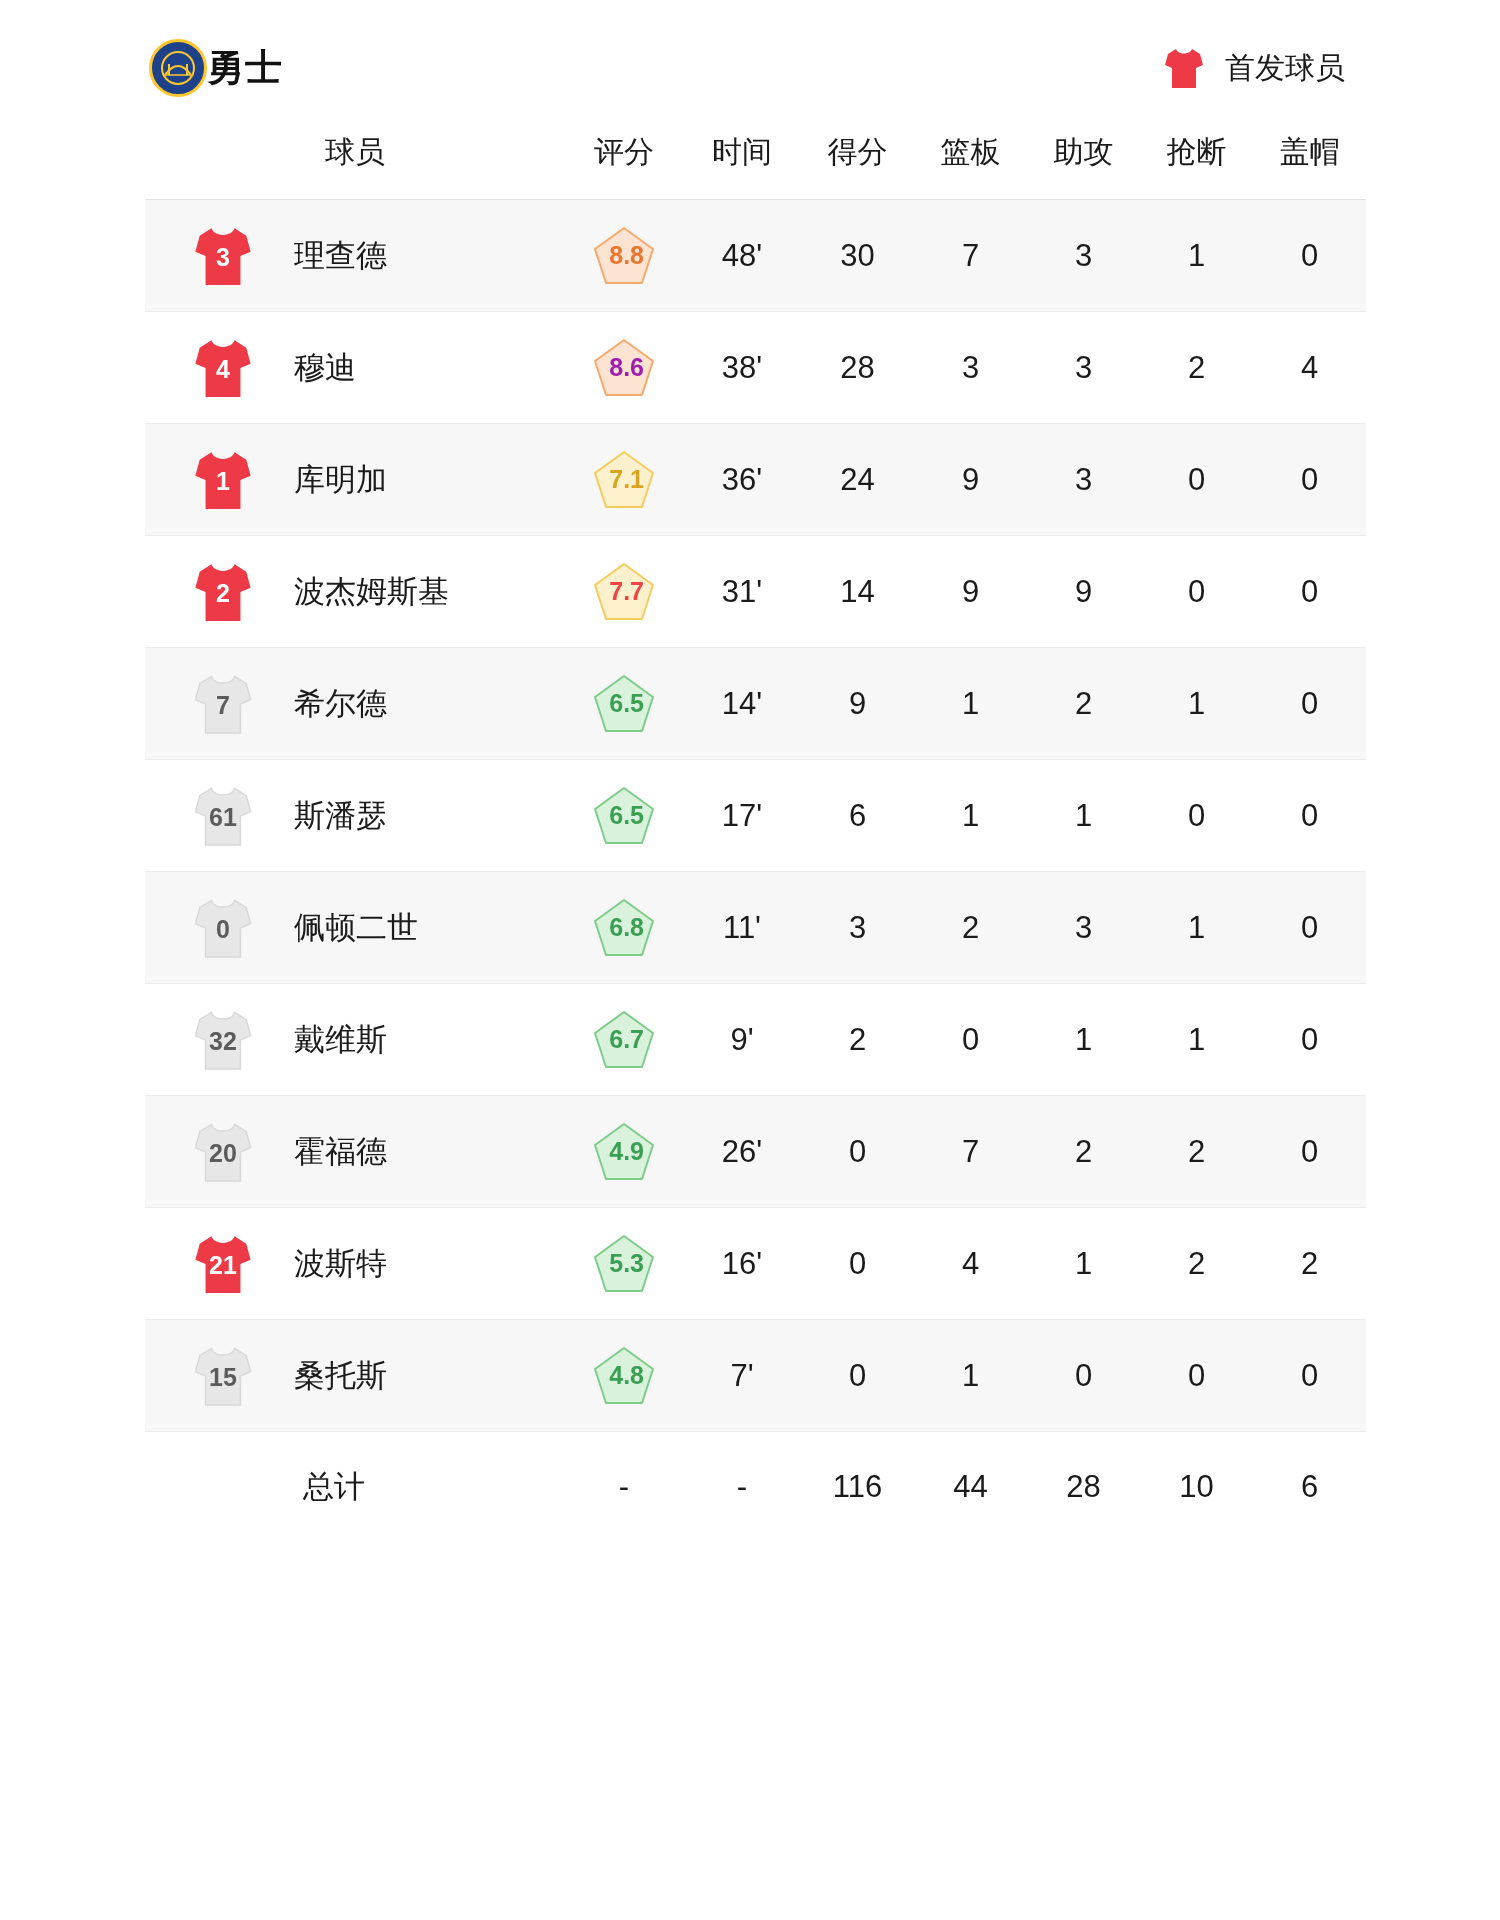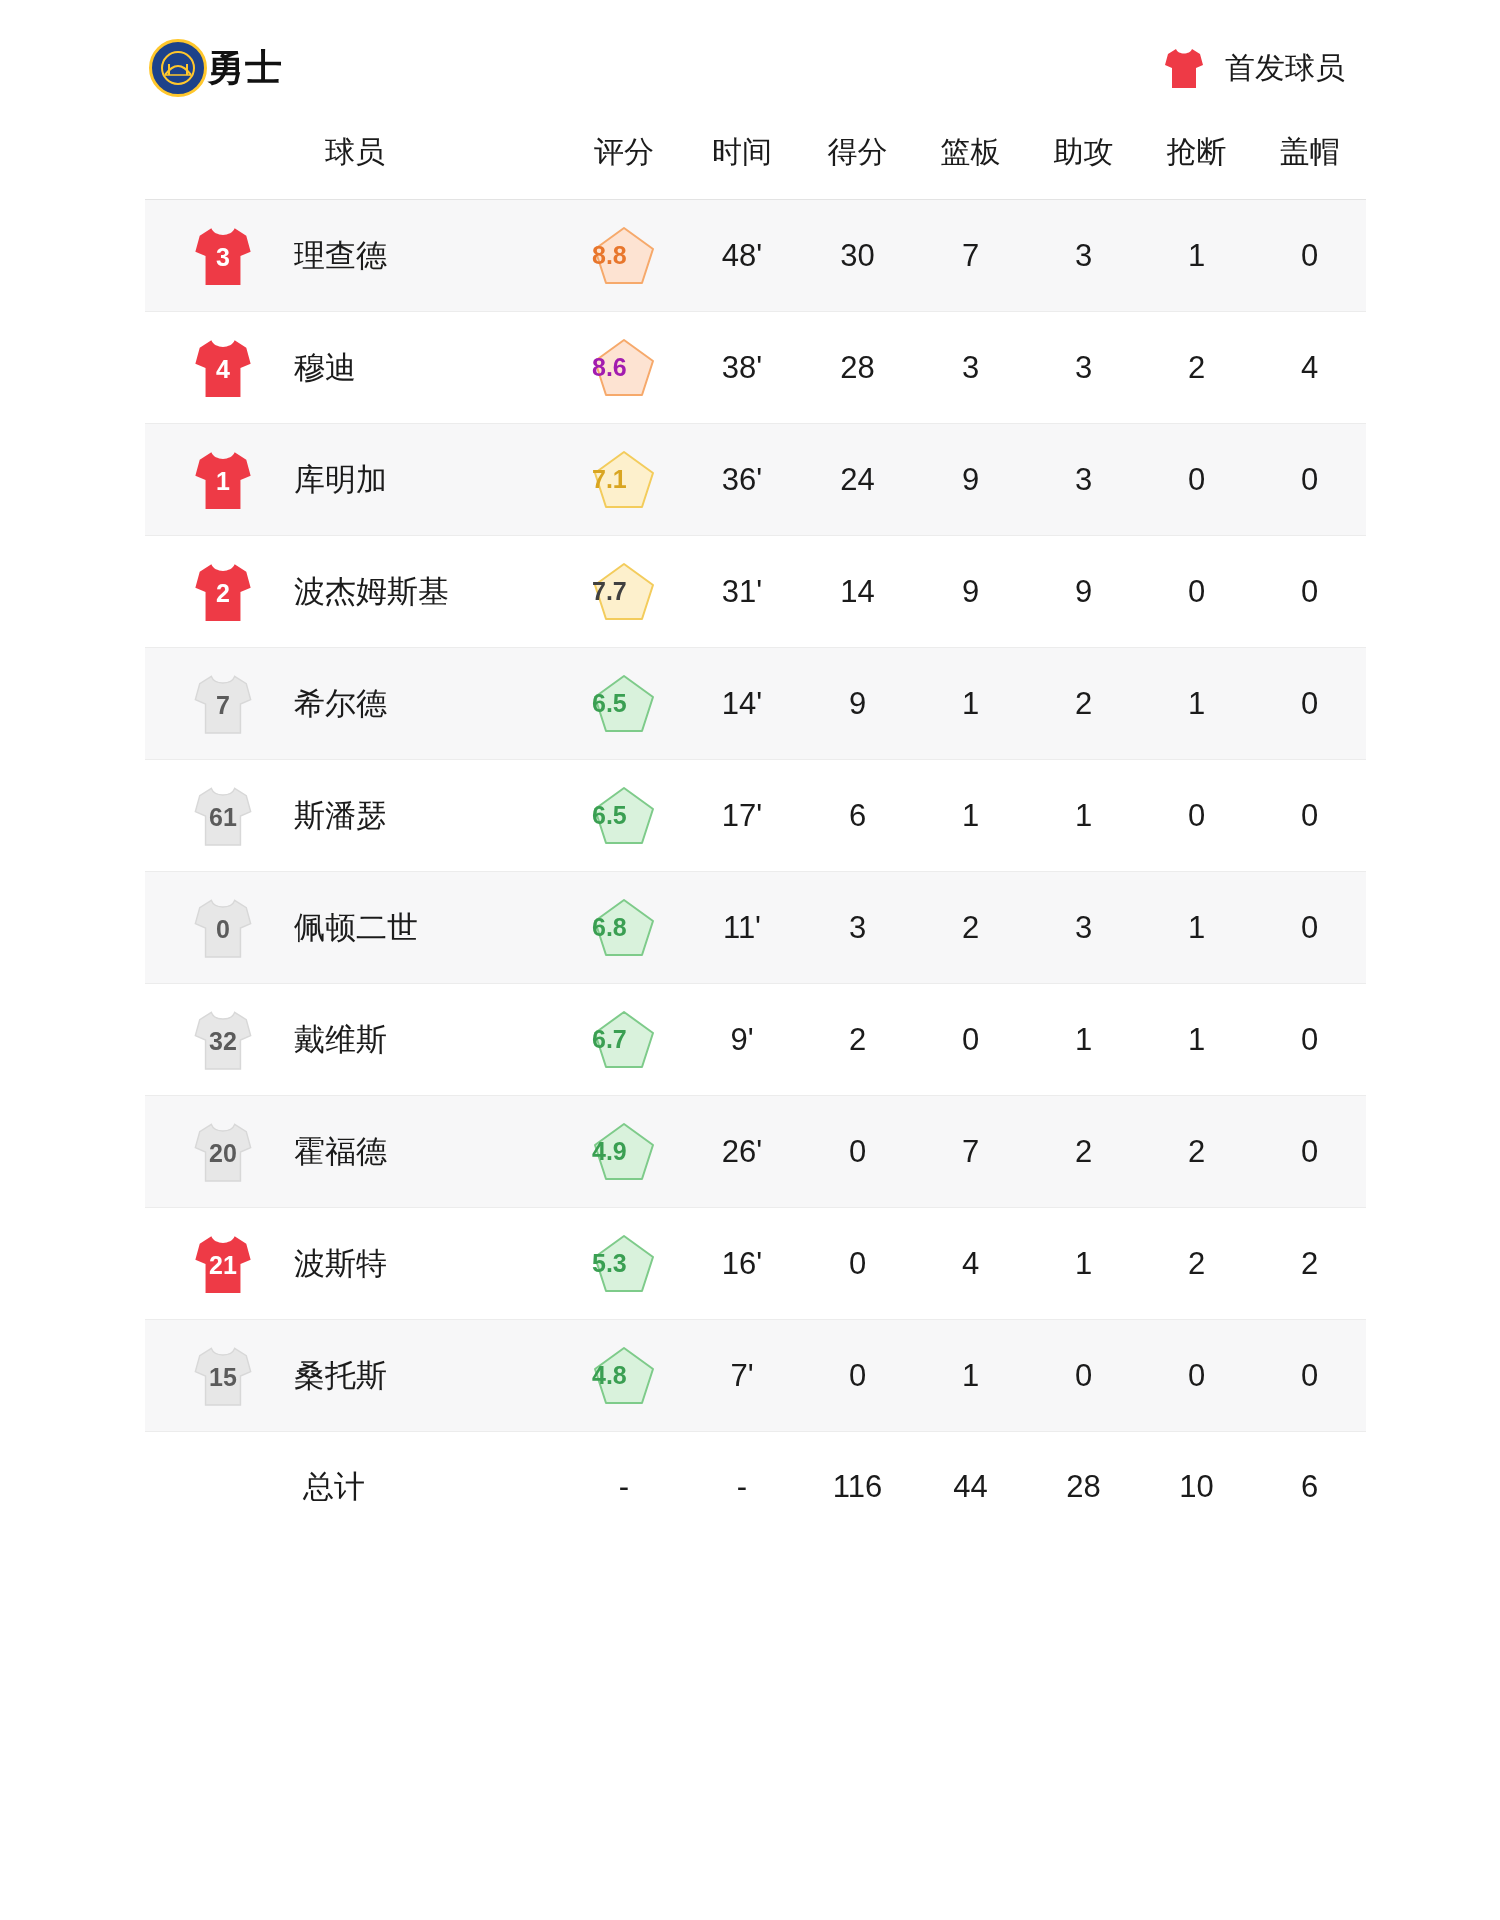--- a/index.html
+++ b/index.html
@@ -144,24 +144,24 @@
   .rating {
     position: relative;
     width: 64px;
     height: 62px;
     margin: 0 auto;
   }
   .rating svg { display: block; }
   .rating .val {
     position: absolute;
     left: 0;
-    right: 0;
+    right: 12px;
     top: 50%;
     transform: translateY(-52%);
-    text-align: left;
+    text-align: right;
     font-size: 25px;
     font-weight: bold;
     line-height: 1;
   }
   .dash { font-size: 31px; color: #1b1b1b; }
 </style>
 </head>
 <body>
 
 <div class="page">
@@ -293,21 +293,21 @@
                 <span class="num">2</span>
               </span>
               <span class="player-name">波杰姆斯基</span>
             </div>
           </td>
           <td class="col-rating">
             <div class="rating">
               <svg width="64" height="62" viewBox="0 0 64 62" aria-hidden="true">
                 <path d="M32 3 L61 24 L50 58 L14 58 L3 24 Z" fill="#fdf0cc" stroke="#f3cc5c" stroke-width="2" stroke-linejoin="round"></path>
               </svg>
-              <span class="val" style="color:#404040">7.7</span>
+              <span class="val" style="color:#ef4444">7.7</span>
             </div>
           </td>
           <td class="col-min">31'</td>
           <td class="col-stat">14</td>
           <td class="col-stat">9</td>
           <td class="col-stat">9</td>
           <td class="col-stat">0</td>
           <td class="col-stat">0</td>
         </tr>
         <tr class="alt">

